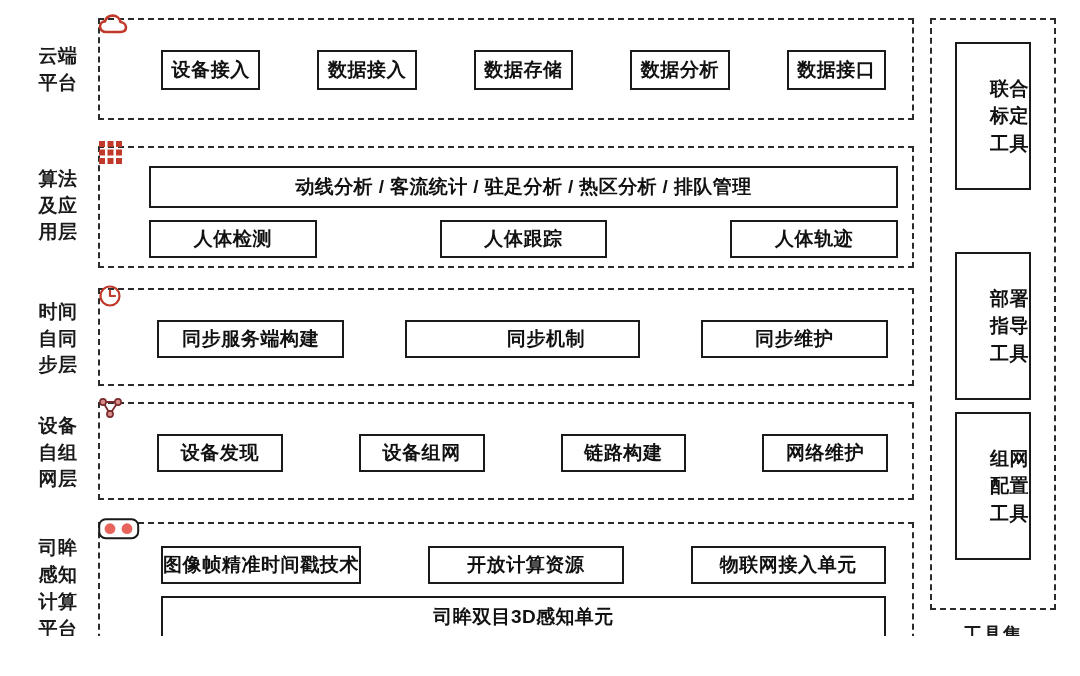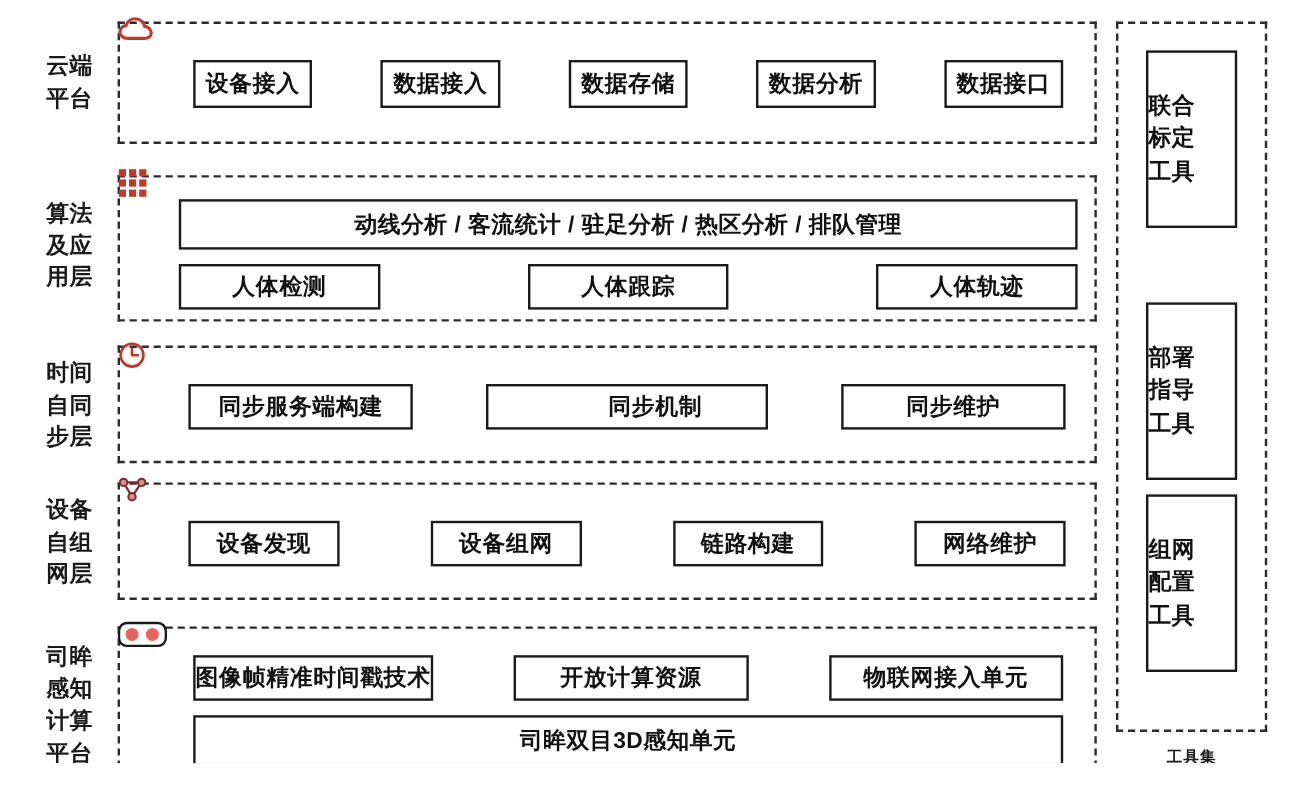--- a/index.html
+++ b/index.html
@@ -91,34 +91,34 @@
     display: flex;
     flex-direction: column;
     align-items: center;
   }
   .tool-card {
     box-sizing: border-box;
     border: 2px solid #1a1a1a;
     background: #ffffff;
     display: flex;
     flex-direction: column;
-    align-items: flex-start;
+    align-items: flex-end;
     justify-content: center;
     font-size: 19px;
     font-weight: 700;
     line-height: 1.45;
     color: #111111;
     letter-spacing: 0.5px;
     text-align: center;
   }
   .tool-card span { display: block; white-space: nowrap; }
   #tools-caption {
     position: absolute;
     text-align: center;
-    font-size: 13px;
+    font-size: 19px;
     font-weight: 700;
     color: #1a1a1a;
     letter-spacing: 0.8px;
     white-space: nowrap;
   }
 </style>
 </head>
 <body>
 
 <div id="canvas">

